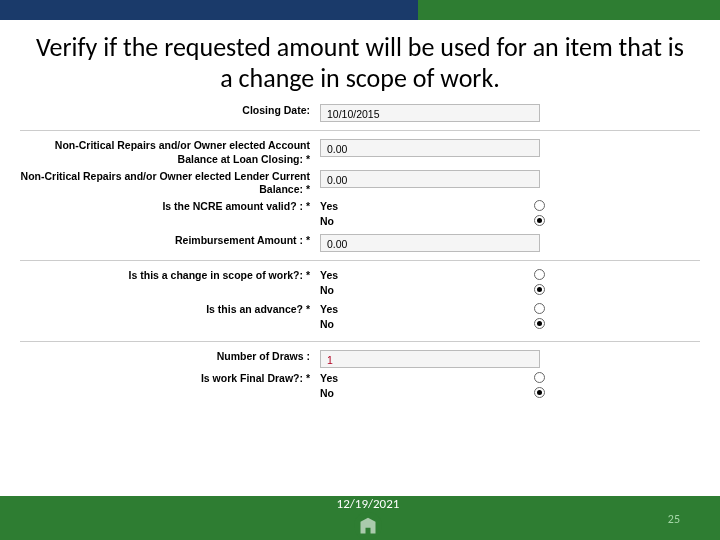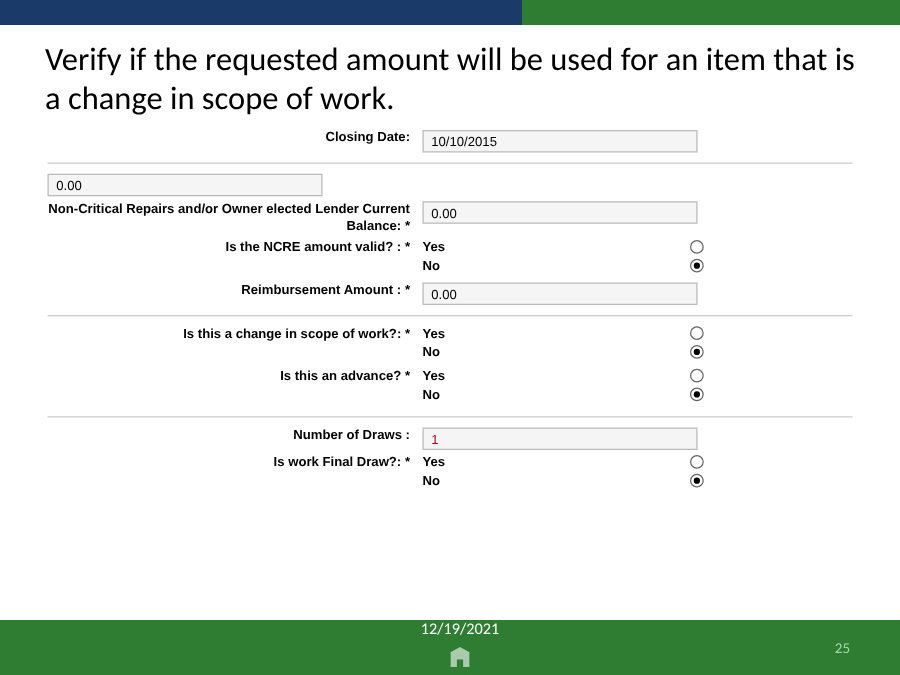--- a/index.html
+++ b/index.html
@@ -1,20 +1,20 @@
 <!DOCTYPE html>
 <html><head>
 <meta charset="utf-8">
 <style>
   * { box-sizing: border-box; margin: 0; padding: 0; }
   html, body { width: 720px; height: 540px; font-family: Calibri, Arial, sans-serif; background: #fff; overflow: hidden; }
   .slide { width: 720px; height: 540px; position: relative; display: flex; flex-direction: column; }
   .topbar { height: 20px; background: linear-gradient(to right, #1a3a6a 0%, #1a3a6a 58%, #2e7d32 58%, #2e7d32 100%); }
-  .title { font-size: 26px; color: #000; padding: 12px 36px 8px 36px; line-height: 1.2; }
-  .form-wrap { flex: 1; padding: 0 38px; font-size: 10.5px; font-family: Arial, sans-serif; color: #000; }
+  .title { font-size: 26px; color: #000; padding: 12px 36px 8px 36px; line-height: 1.2; text-align: center; }
+  .form-wrap { flex: 1; padding: 0 20px; font-size: 10.5px; font-family: Arial, sans-serif; color: #000; }
   .row { display: flex; align-items: flex-start; padding: 2px 0; }
   .lbl { width: 300px; text-align: right; padding-right: 10px; font-weight: bold; line-height: 1.25; }
   .val { flex: 1; }
   .input { width: 220px; border: 1px solid #bbb; background: #f5f5f5; padding: 2px 6px; font-size: 10.5px; height: 18px; line-height: 14px; }
   .input.red { color: #b00020; }
   .radio-row { display: flex; align-items: center; gap: 24px; margin-bottom: 3px; }
   .radio-row .opt-label { width: 100px; font-weight: bold; font-size: 10.5px; }
   .radio-dot { width: 11px; height: 11px; border: 1px solid #666; border-radius: 50%; display: inline-flex; align-items: center; justify-content: center; background: #fff; margin-left: 90px; }
   .radio-dot.selected::after { content: ""; width: 5px; height: 5px; background: #000; border-radius: 50%; }
   hr.sep { border: none; border-top: 1px solid #ccc; margin: 6px 0; }
@@ -36,20 +36,21 @@
       <div class="lbl">Closing Date:</div>
       <div class="val">
           <div class="input">10/10/2015</div>
         </div>
     </div>
 
 
     <hr class="sep">
 
     <div class="row">
+      <div class="lbl">Non-Critical Repairs and/or Owner elected Account Balance at Loan Closing: *</div>
       <div class="val">
           <div class="input">0.00</div>
         </div>
     </div>
 
     <div class="row">
       <div class="lbl">Non-Critical Repairs and/or Owner elected Lender Current Balance: *</div>
       <div class="val">
           <div class="input">0.00</div>
         </div>

